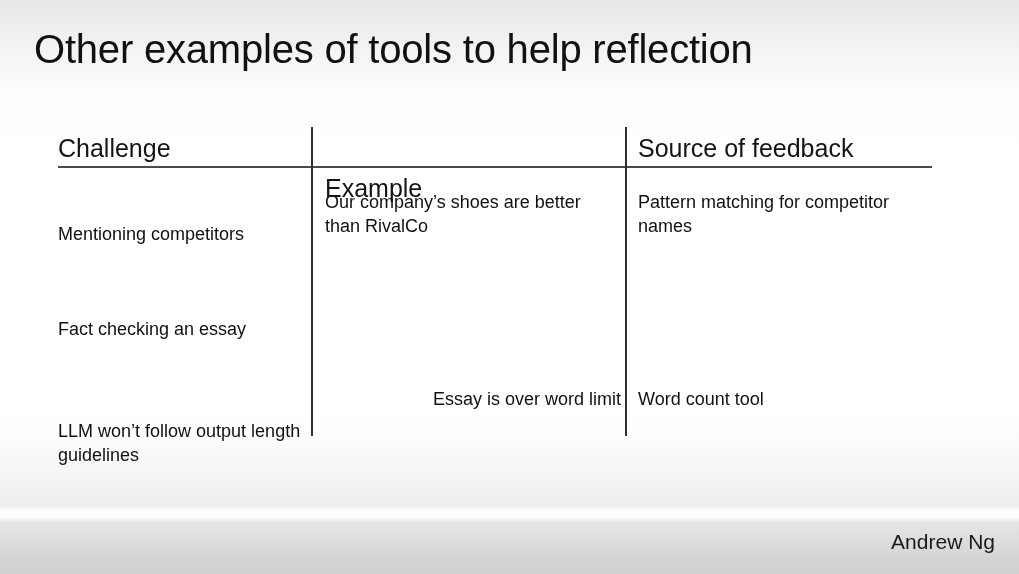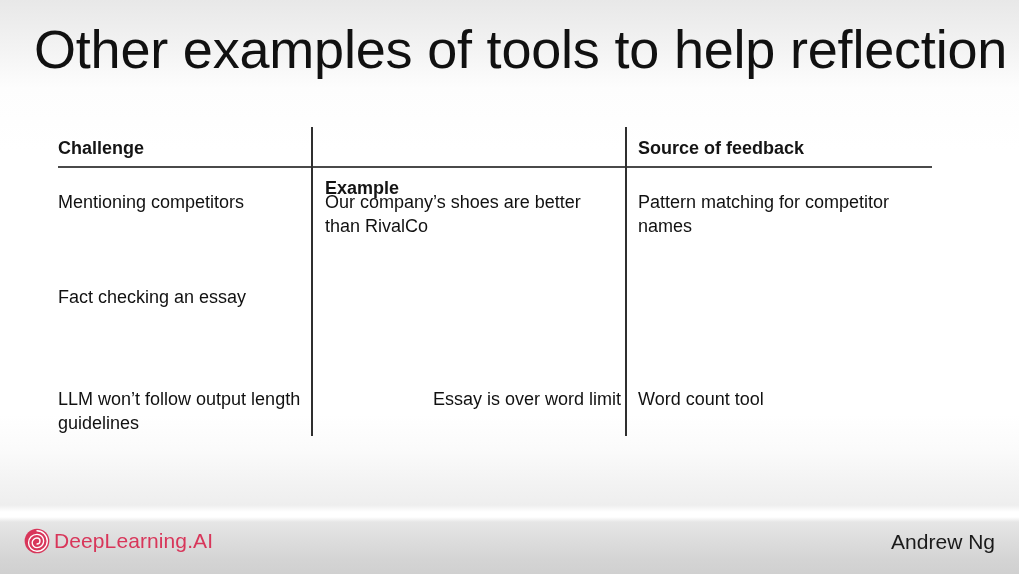--- a/index.html
+++ b/index.html
@@ -36,44 +36,44 @@
       #d4d4d4 560px,
       #d0d0d0 574px);
     overflow: hidden;
   }
 
   
   #title {
     position: absolute;
     left: 34px;
     top: 24px;
-    font-size: 54px;
+    font-size: 40px;
     line-height: 50px;
     letter-spacing: -0.2px;
     color: #111111;
     font-weight: 400;
     font-stretch: condensed;
     white-space: nowrap;
   }
 
   
   #table-wrap {
     position: absolute;
     left: 0;
     top: 0;
     width: 1019px;
     height: 500px;
   }
 
   .col-head {
     position: absolute;
-    font-size: 18px;
+    font-size: 25px;
     line-height: 30px;
     color: #141414;
-    font-weight: 700;
+    font-weight: 400;
     font-stretch: condensed;
     white-space: nowrap;
   }
   #head-challenge { left: 58px;  top: 133px; }
   #head-example   { left: 325px; top: 133px; margin-top: 40px; }
   #head-source    { left: 638px; top: 133px; }
 
   #header-rule {
     position: absolute;
     left: 58px;
@@ -102,21 +102,21 @@
     font-stretch: condensed;
   }
 
   
   .r1 { top: 190px; }
   
   .r2 { top: 285px; }
   
   .r3 { top: 387px; }
 
-  .c1 { left: 58px;  width: 245px; }
+  .c1 { left: 58px;  width: 245px; margin-top: 32px; }
   .c2 { left: 325px; width: 292px; }
   .c3 { left: 638px; width: 290px; }
 
   
   #cell-r3-c2 { left: 329px; text-align: right; }
 
   
   #footer {
     position: absolute;
     left: 0;
@@ -185,30 +185,18 @@
     <div class="cell r2 c1" id="cell-r2-c1">Fact checking an essay</div>
 
     <div class="cell r3 c1" id="cell-r3-c1">LLM won’t follow output length guidelines</div>
     <div class="cell r3 c2" id="cell-r3-c2">Essay is over word limit</div>
     <div class="cell r3 c3" id="cell-r3-c3">Word count tool</div>
 
   </div>
 
   <div id="footer">
 
-    <div id="logo-group">
-      <svg id="logo-mark" viewBox="0 0 40 40">
-        <circle cx="20" cy="20" r="19" fill="#d8365a"></circle>
-        <path d="M20 4.2
-                 a15.8 15.8 0 0 1 0 31.6
-                 a13.0 13.0 0 0 1 0 -26.0
-                 a10.2 10.2 0 0 1 0 20.4
-                 a7.4 7.4 0 0 1 0 -14.8
-                 a4.6 4.6 0 0 1 0 9.2" fill="none" stroke="#ffffff" stroke-width="2.1" stroke-linecap="round"></path>
-      </svg>
-      <span id="logo-text">DeepLearning.AI</span>
-    </div>
 
     <div id="author">Andrew Ng</div>
 
   </div>
 
 </div>
 
 </body></html>

